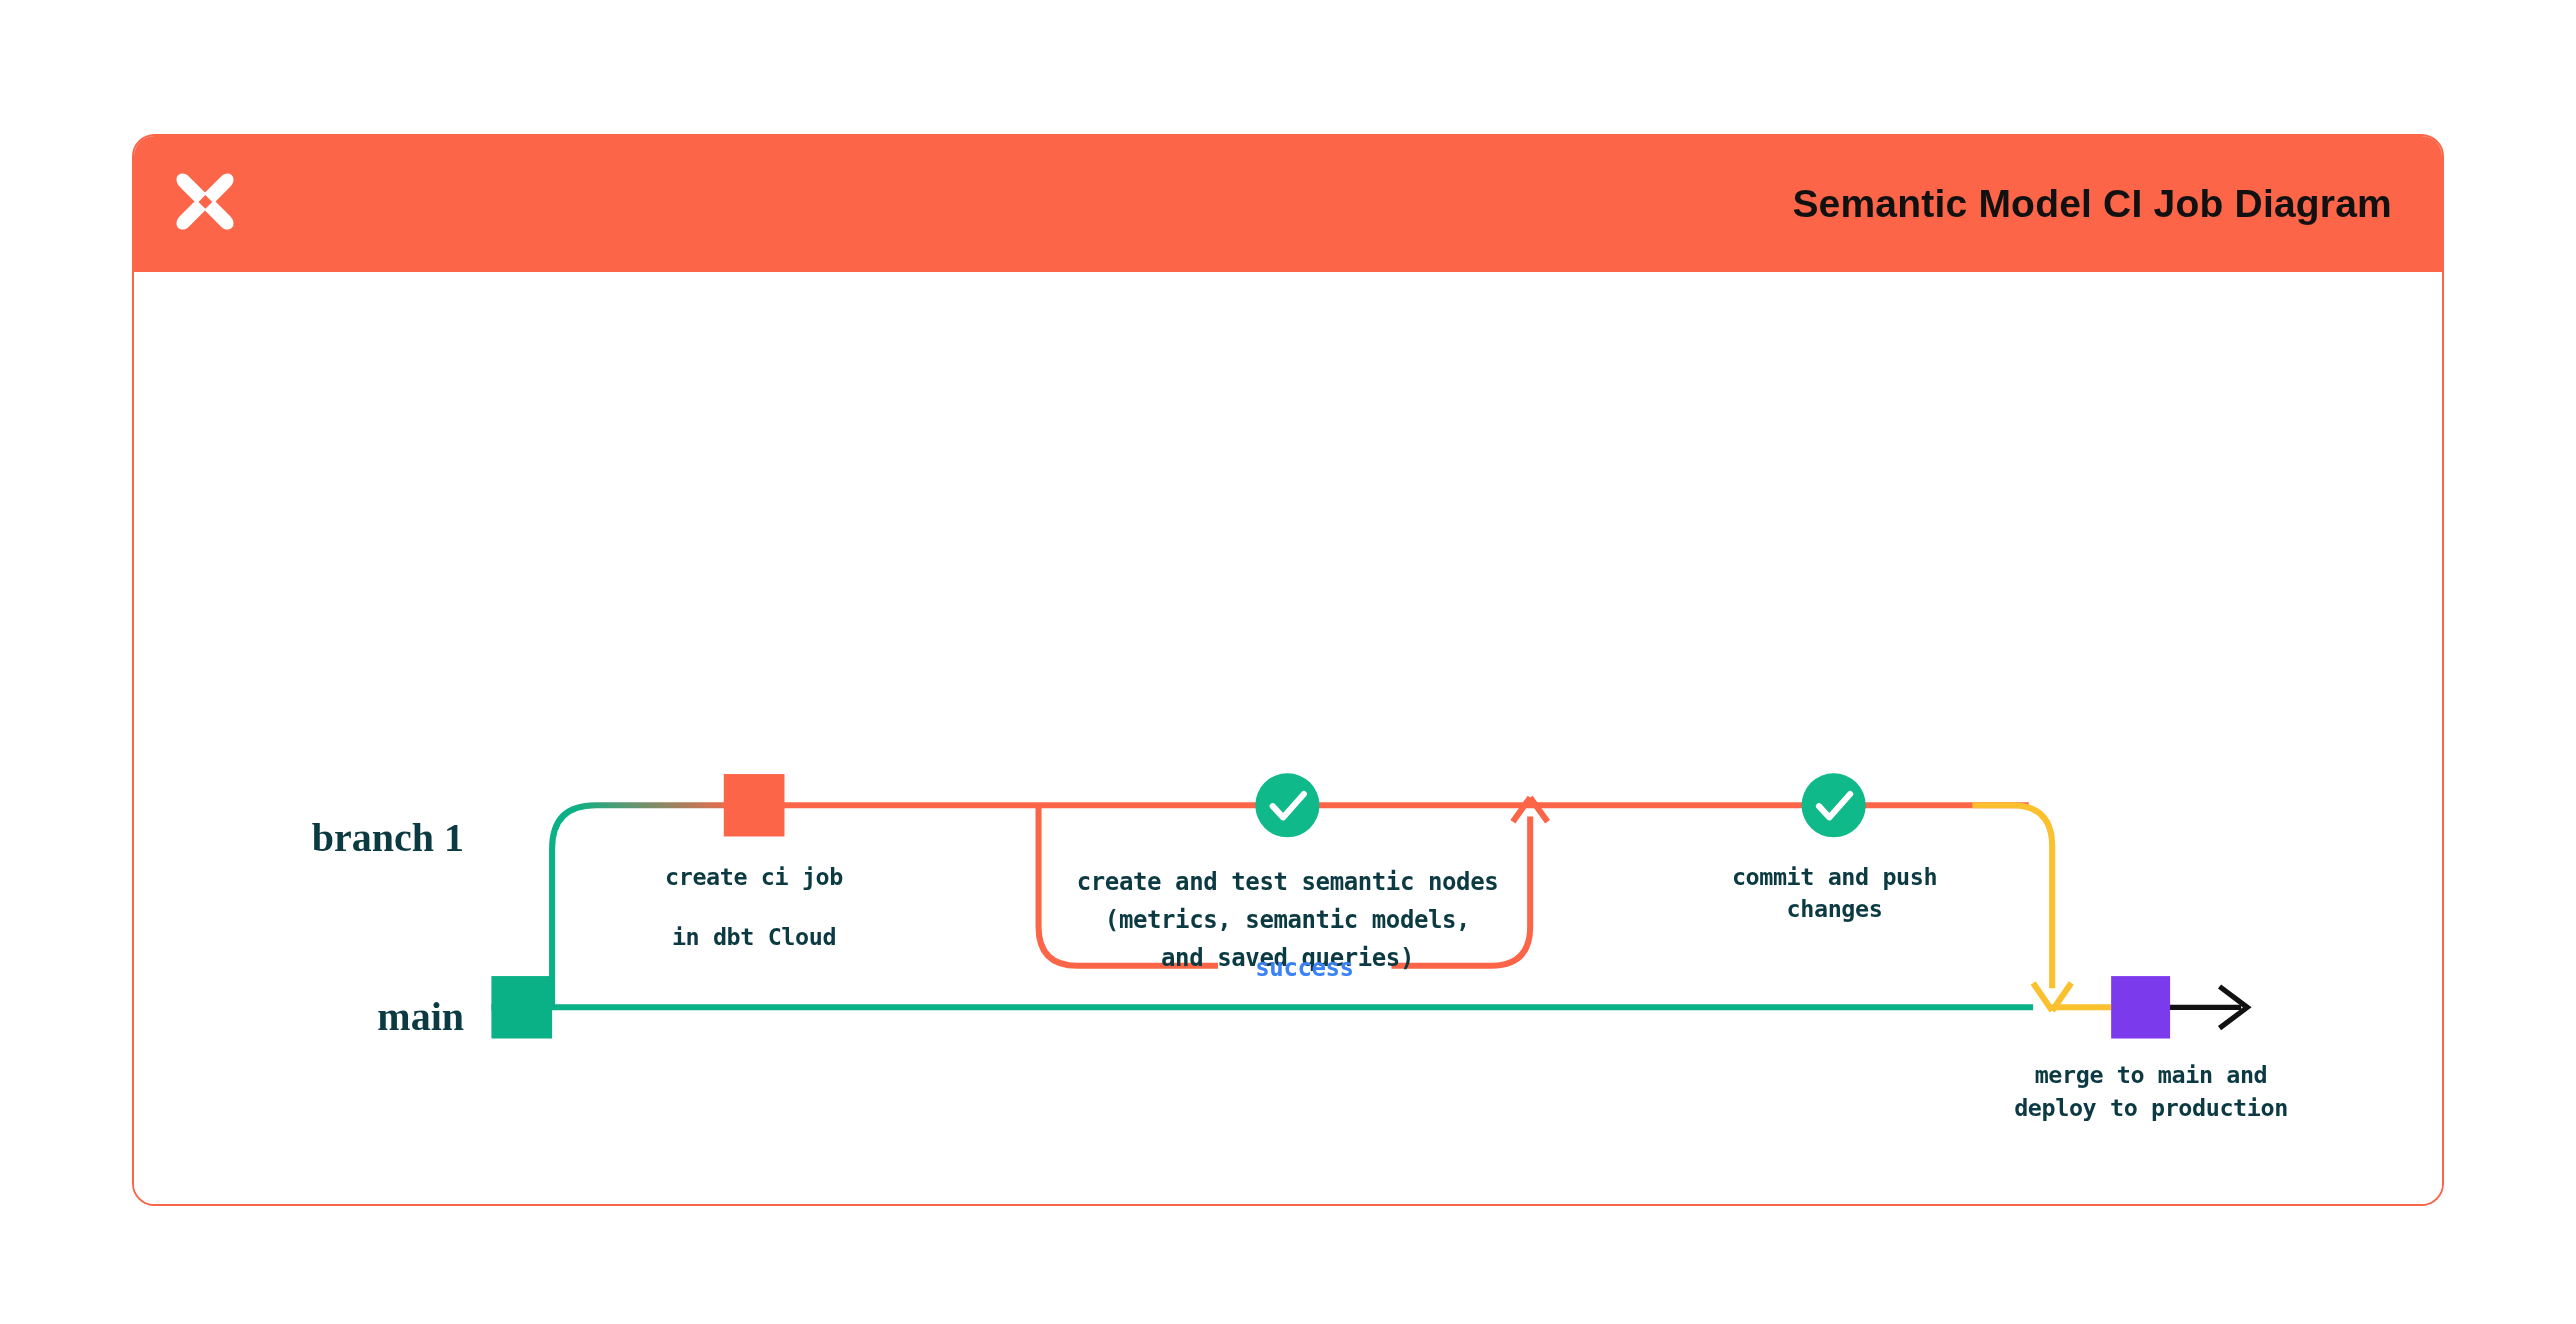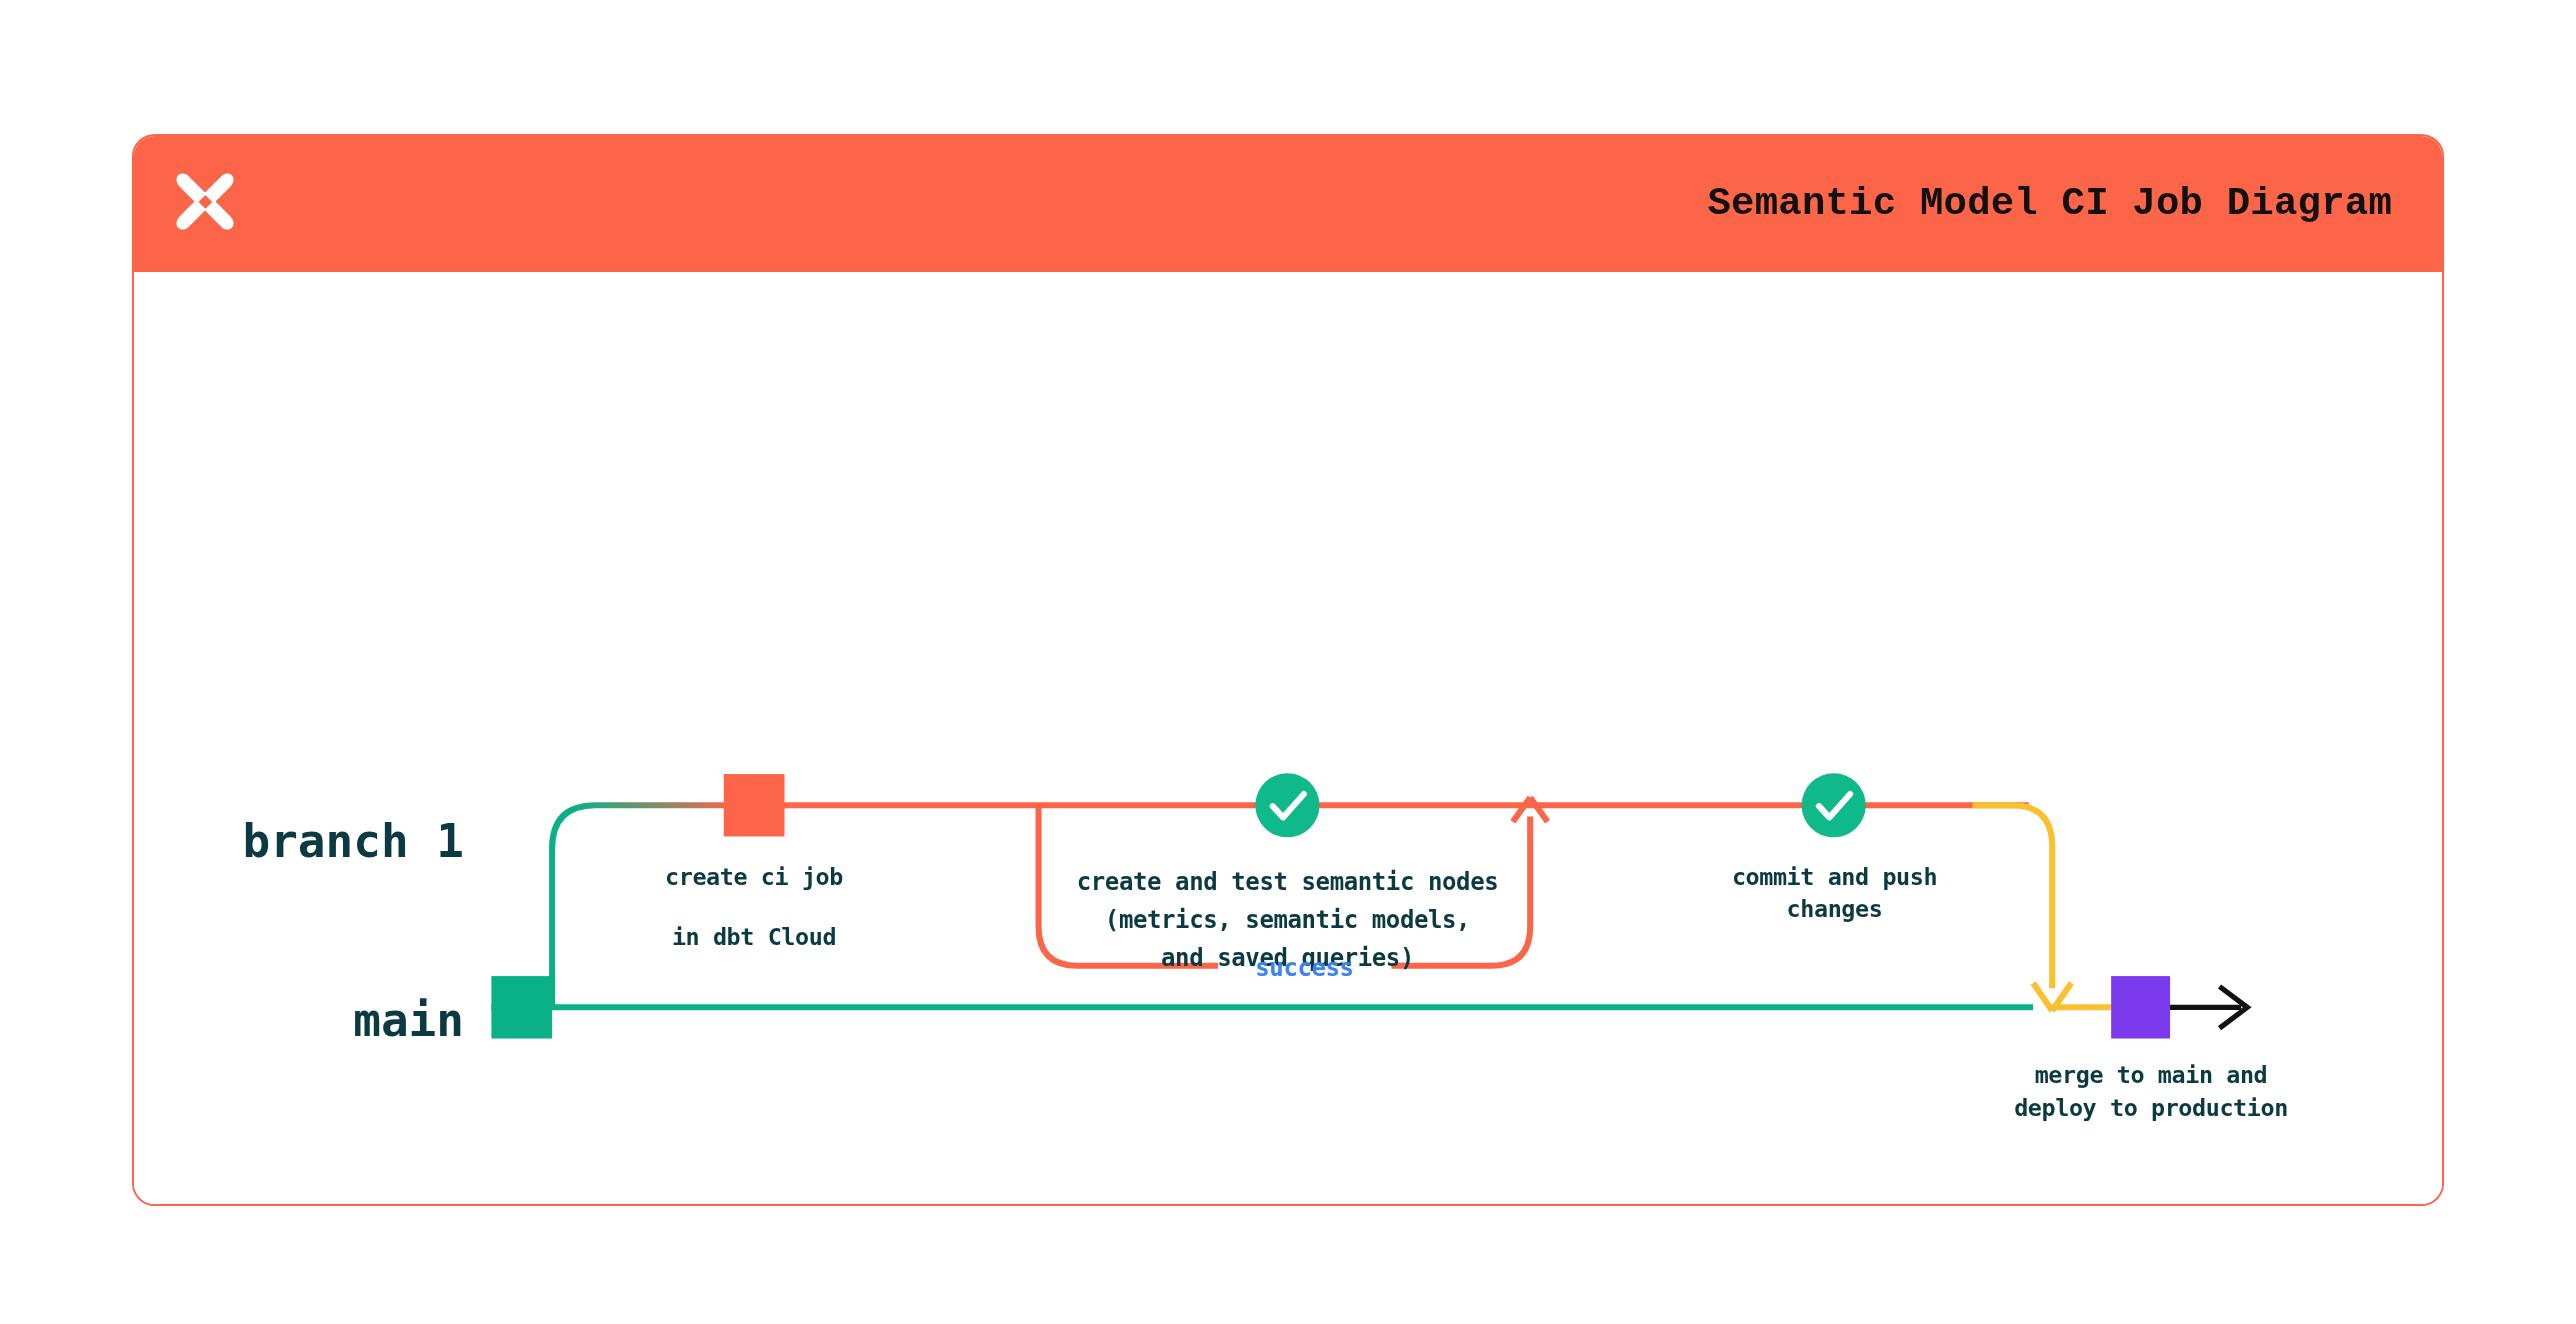--- a/index.html
+++ b/index.html
@@ -53,21 +53,21 @@
     width: 75px;
     height: 75px;
     display: block;
   }
 
   .card-title {
     color: #111111;
     font-size: 39px;
     font-weight: 600;
     letter-spacing: 0.2px;
-    font-family: Liberation Mono, monospace;
+    font-family: Liberation Sans, sans-serif;
     white-space: nowrap;
     margin-left: 8px;
   }
 
   .card-body {
     position: absolute;
     left: 0;
     top: 136px;
     width: 100%;
     height: 933px;
@@ -88,23 +88,24 @@
   .dlabel {
     position: absolute;
     color: #0B3A42;
     font-family: "DejaVu Sans Mono", "Liberation Mono", monospace;
     font-weight: 700;
     white-space: pre;
     line-height: 1.33;
     text-align: center;
   }
   .branch-name {
-    font-size: 46px;
+    font-size: 40px;
     letter-spacing: 0px;
     text-align: right;
+    font-family: Liberation Serif, serif;
   }
   .node-caption {
     font-size: 23.4px;
     letter-spacing: -0.4px;
   }
   .loop-caption {
     font-size: 24px;
     letter-spacing: -0.4px;
   }
   .success-label {

